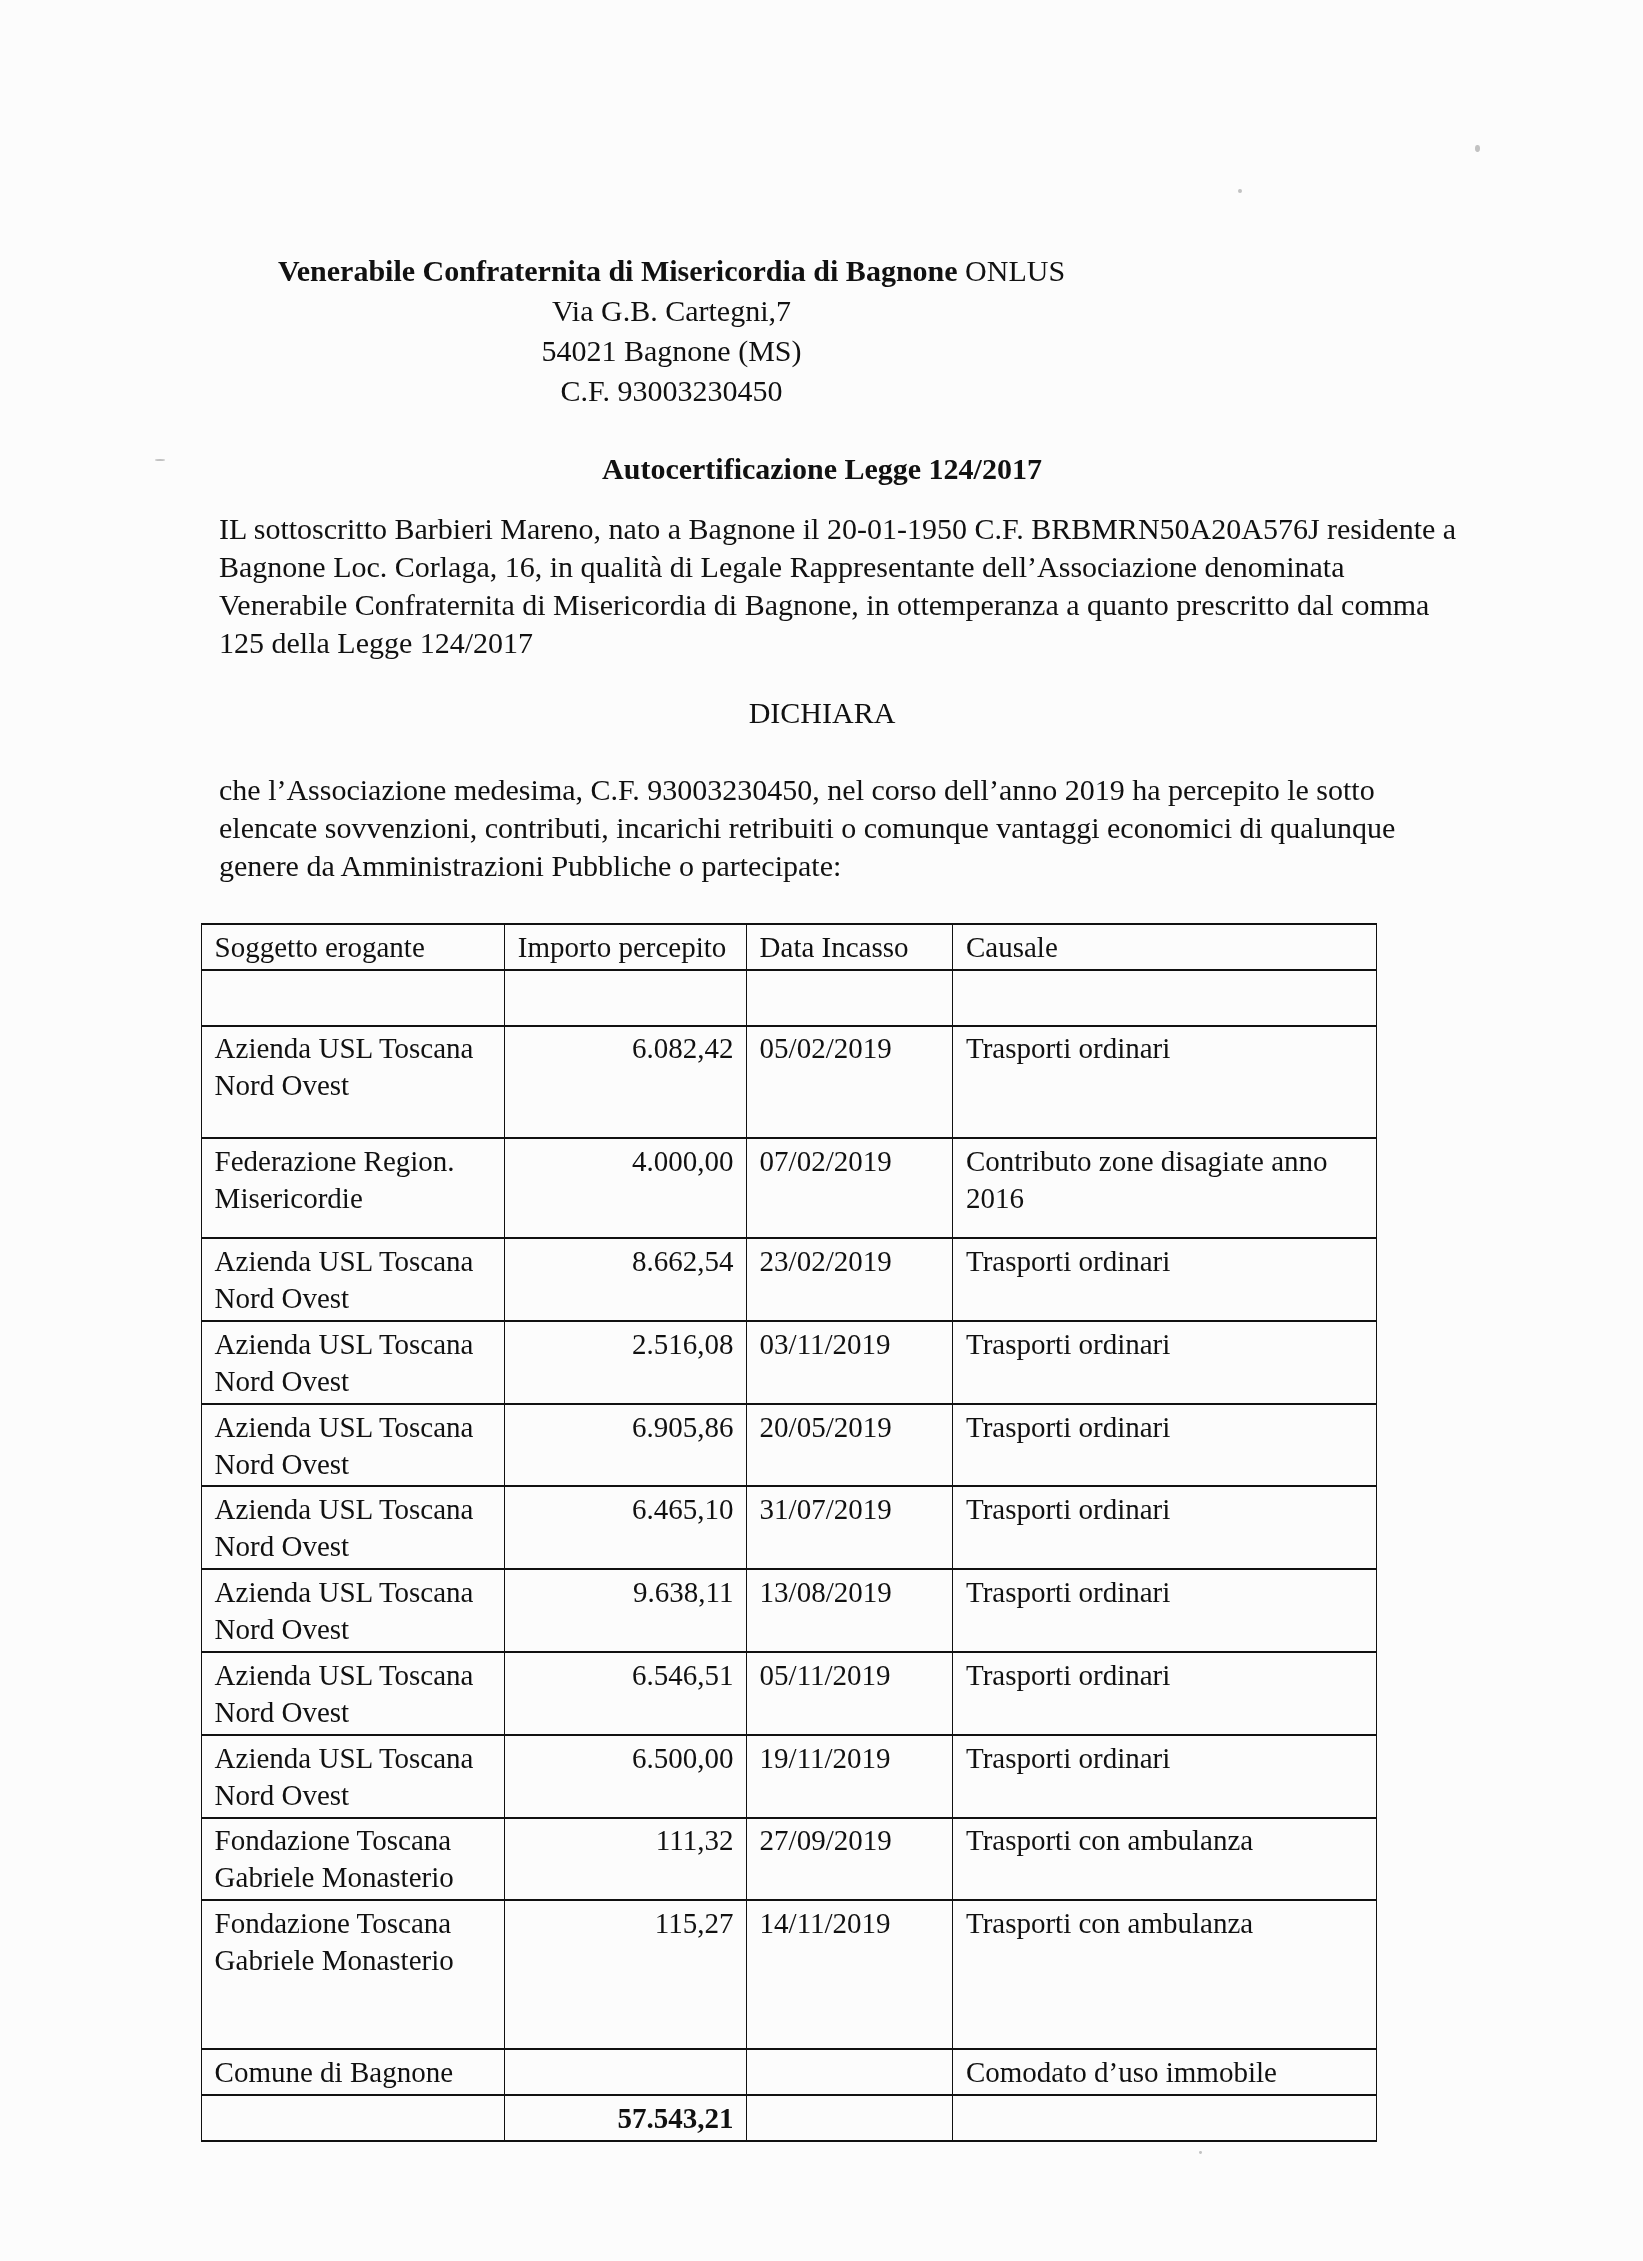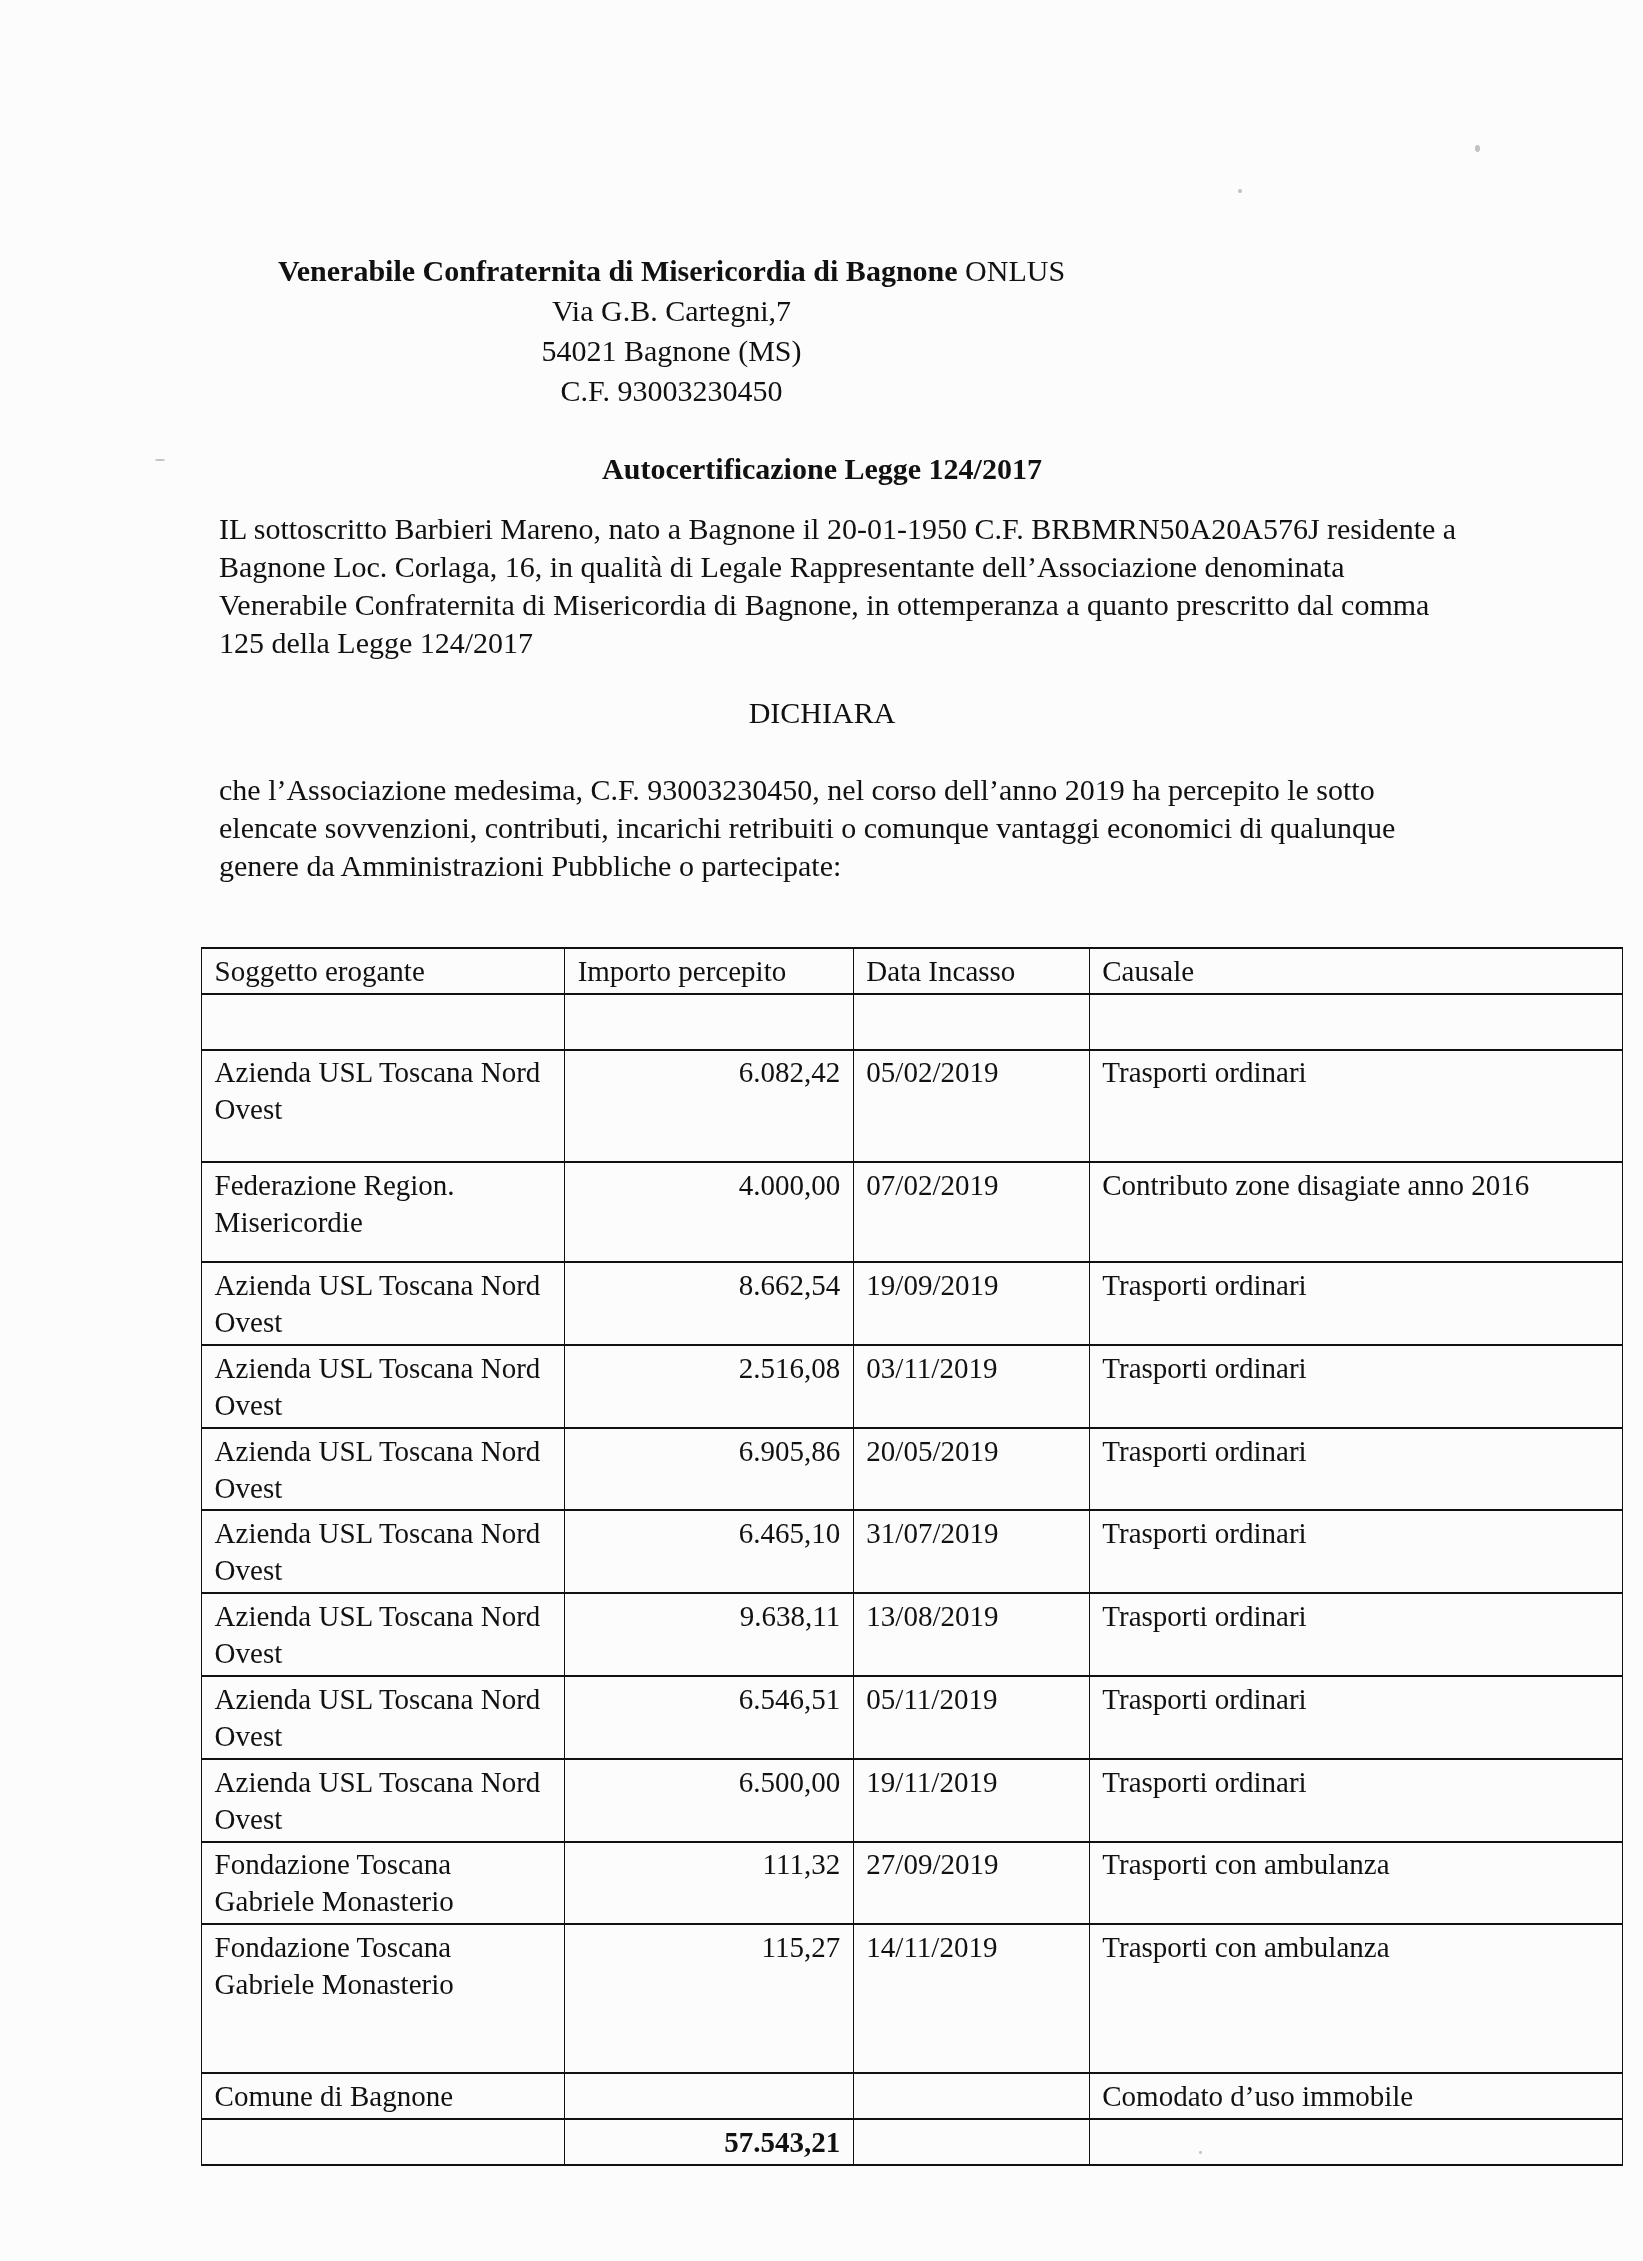--- a/index.html
+++ b/index.html
@@ -55,25 +55,24 @@
     top: 696px;
     text-align: center;
     font-size: 30px;
   }
   .statement { top: 771px; }
 
   table.grants {
     position: absolute;
     left: 201px;
     top: 923px;
-    width: 1422px;
+    width: 1176px;
     border-collapse: collapse;
     font-size: 29px;
     line-height: 37px;
-    margin-top: 24px;
   }
   table.grants td, table.grants th {
     border-left: 1.5px solid #111;
     border-right: 1.5px solid #111;
     border-top: 2.4px solid #111;
     border-bottom: 2.4px solid #111;
     vertical-align: top;
     padding: 3.9px 12.6px 2.9px 12.6px;
     font-weight: normal;
     text-align: left;
@@ -150,21 +149,21 @@
     </tr>
     <tr class="mid">
       <td>Federazione  Region. Misericordie</td>
       <td class="amount">4.000,00</td>
       <td>07/02/2019</td>
       <td>Contributo zone disagiate anno 2016</td>
     </tr>
     <tr class="std">
       <td>Azienda USL Toscana Nord Ovest</td>
       <td class="amount">8.662,54</td>
-      <td>19/09/2019</td>
+      <td>23/02/2019</td>
       <td>Trasporti ordinari</td>
     </tr>
     <tr class="std">
       <td>Azienda USL Toscana Nord Ovest</td>
       <td class="amount">2.516,08</td>
       <td>03/11/2019</td>
       <td>Trasporti ordinari</td>
     </tr>
     <tr class="std">
       <td>Azienda USL Toscana Nord Ovest</td>

